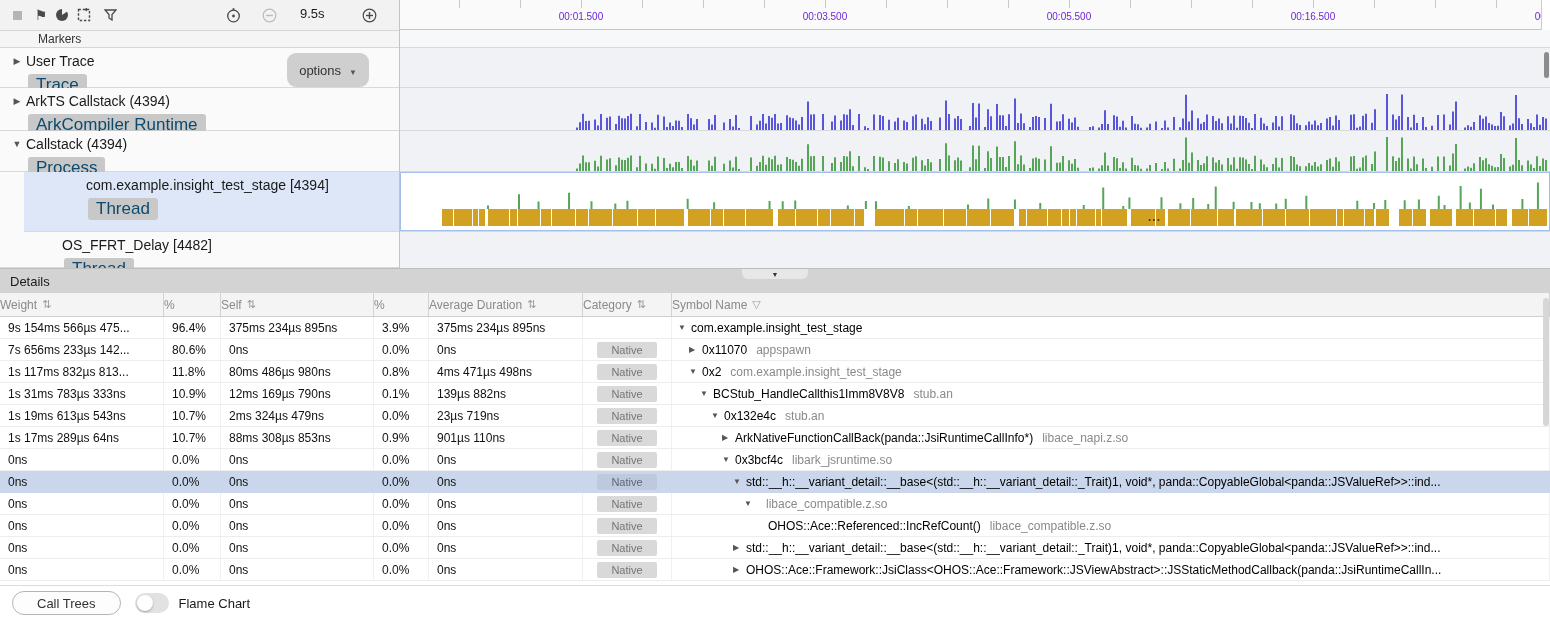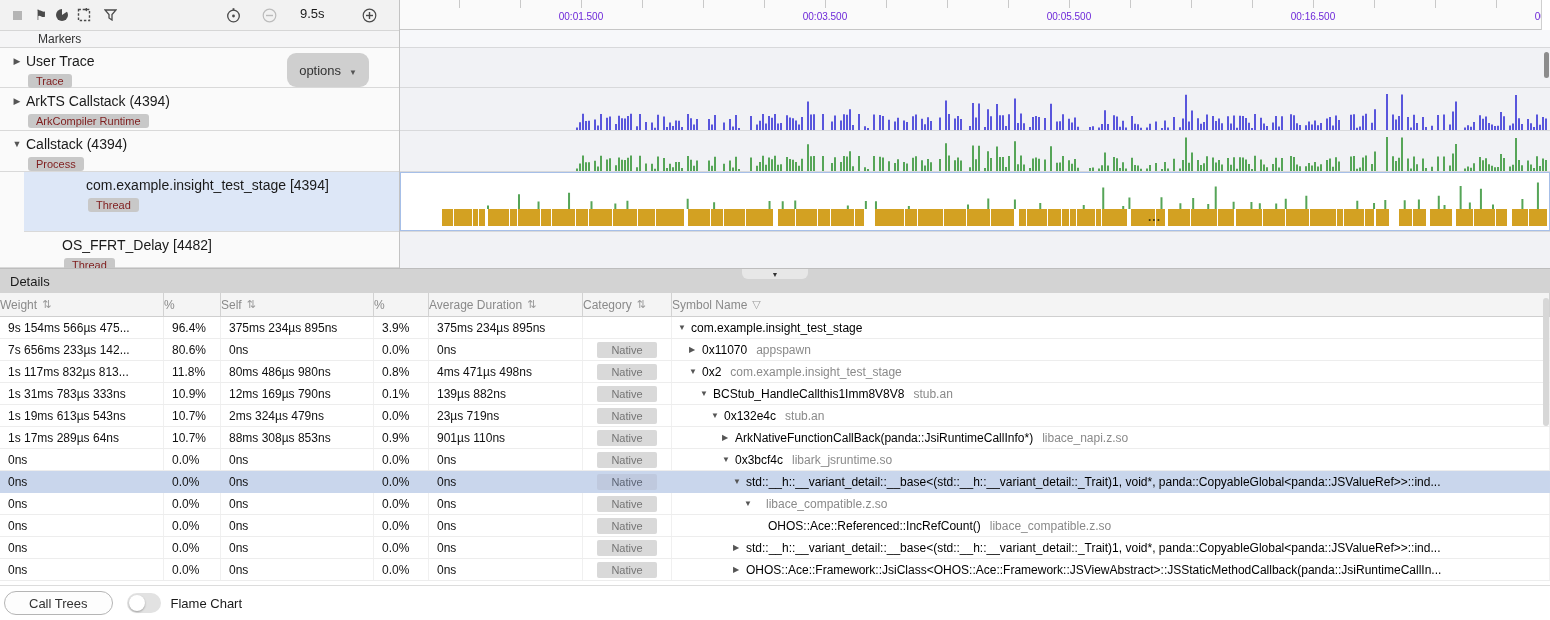--- a/index.html
+++ b/index.html
@@ -17,21 +17,21 @@
   .dur{position:absolute;top:6px;font-size:13px;color:#1a1a1a}
   
   .markersrow{height:18px;background:#f5f5f6;border-top:1px solid #d6d6d6;border-bottom:1px solid #d6d6d6;
               font-size:12px;color:#333;display:flex;align-items:center;padding-left:38px}
   
   .ltrack{position:relative;border-bottom:1px solid #d9d9d9;padding-top:3px;background:#fafafa}
   .ltrack.sel{background:#dde7f7}
   .lthead{display:flex;align-items:center;height:20px}
   .arr{width:18px;font-size:9px;color:#555;text-align:center;flex:0 0 18px}
   .lttl{font-size:14px;color:#1a1a1a;white-space:nowrap}
-  .badge{display:inline-block;margin-top:3px;background:#c8c8c8;color:#7f1d1d;font-size:11px;
+  .badge{display:inline-block;margin-top:3px;background:#c8c8c8;color:#0c4a6e;font-size:17px;
          border-radius:3px;padding:1px 8px;width:max-content}
   .optbtn{position:absolute;right:30px;top:5px;height:34px;padding:0 12px;background:#cfcfcf;border:none;
           border-radius:9px;font-size:13px;color:#333;cursor:pointer;font-family:inherit}
   .optbtn .caret{font-size:8px;color:#555;margin-left:8px}
   
   .ruler{position:relative;height:30px;background:#fafafa;border-bottom:1px solid #c6c6c6;overflow:hidden}
   .tick{position:absolute;top:0;width:1px;height:8px;background:#c9c9c9}
   .rlab{position:absolute;top:11px;width:80px;text-align:center;font-size:10px;color:#6d28d9}
   .crow{position:relative;border-bottom:1px solid #d8d9db;overflow:hidden}
   .crow svg{position:absolute;left:0;top:0}
@@ -59,21 +59,21 @@
   .tr.sel .td{border-right-color:transparent}
   .td.cat{justify-content:center;padding-left:0}
   .chip{display:inline-block;width:60px;text-align:center;background:#d9d9d9;color:#757575;font-size:11px;
         padding:2px 0;border-radius:2px}
   .tr.sel .chip{background:#bfc9de;color:#5d6575}
   .sarr{width:13px;flex:0 0 13px;font-size:8px;color:#555;text-align:left}
   .sym{color:#000}
   .mod{color:#8a8a8a;margin-left:9px}
   .tscroll{position:absolute;right:1px;top:30px;width:6px;height:128px;background:#d7d7d7;border-radius:3px}
   
-  .footer{display:flex;align-items:center;height:35px;background:#fff;border-top:1px solid #dcdcdc;padding-left:4px}
+  .footer{display:flex;align-items:center;height:35px;background:#fff;border-top:1px solid #dcdcdc;padding-left:12px}
   .cttab{height:24px;padding:0 24px;border:1px solid #b5b5b5;border-radius:12px;background:#fdfdfd;
          font-size:13px;color:#333;cursor:pointer;font-family:inherit}
   .searchpill{display:flex;align-items:center;height:24px;width:304px;margin-left:10px;background:#e6e6e6;
               border-radius:12px;padding:0 10px}
   .searchpill input{flex:1;border:none;background:transparent;outline:none;font-size:13px;color:#333;
                     font-family:inherit;margin-left:6px}
   .searchpill input::placeholder{color:#9a9a9a}
   .xic{color:#888;font-size:13px;cursor:pointer;margin:0 6px}
   .ccic{color:#666;font-size:13px;cursor:pointer}
   .toggle{position:relative;width:34px;height:20px;border-radius:10px;background:#e2e2e2;margin-left:14px;cursor:pointer}

